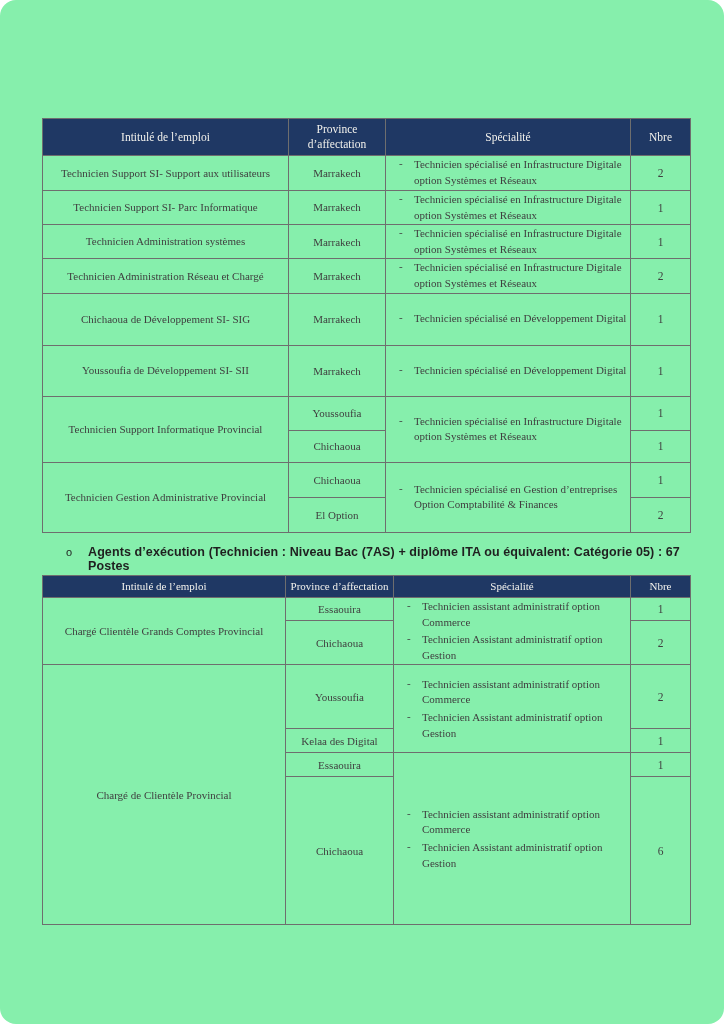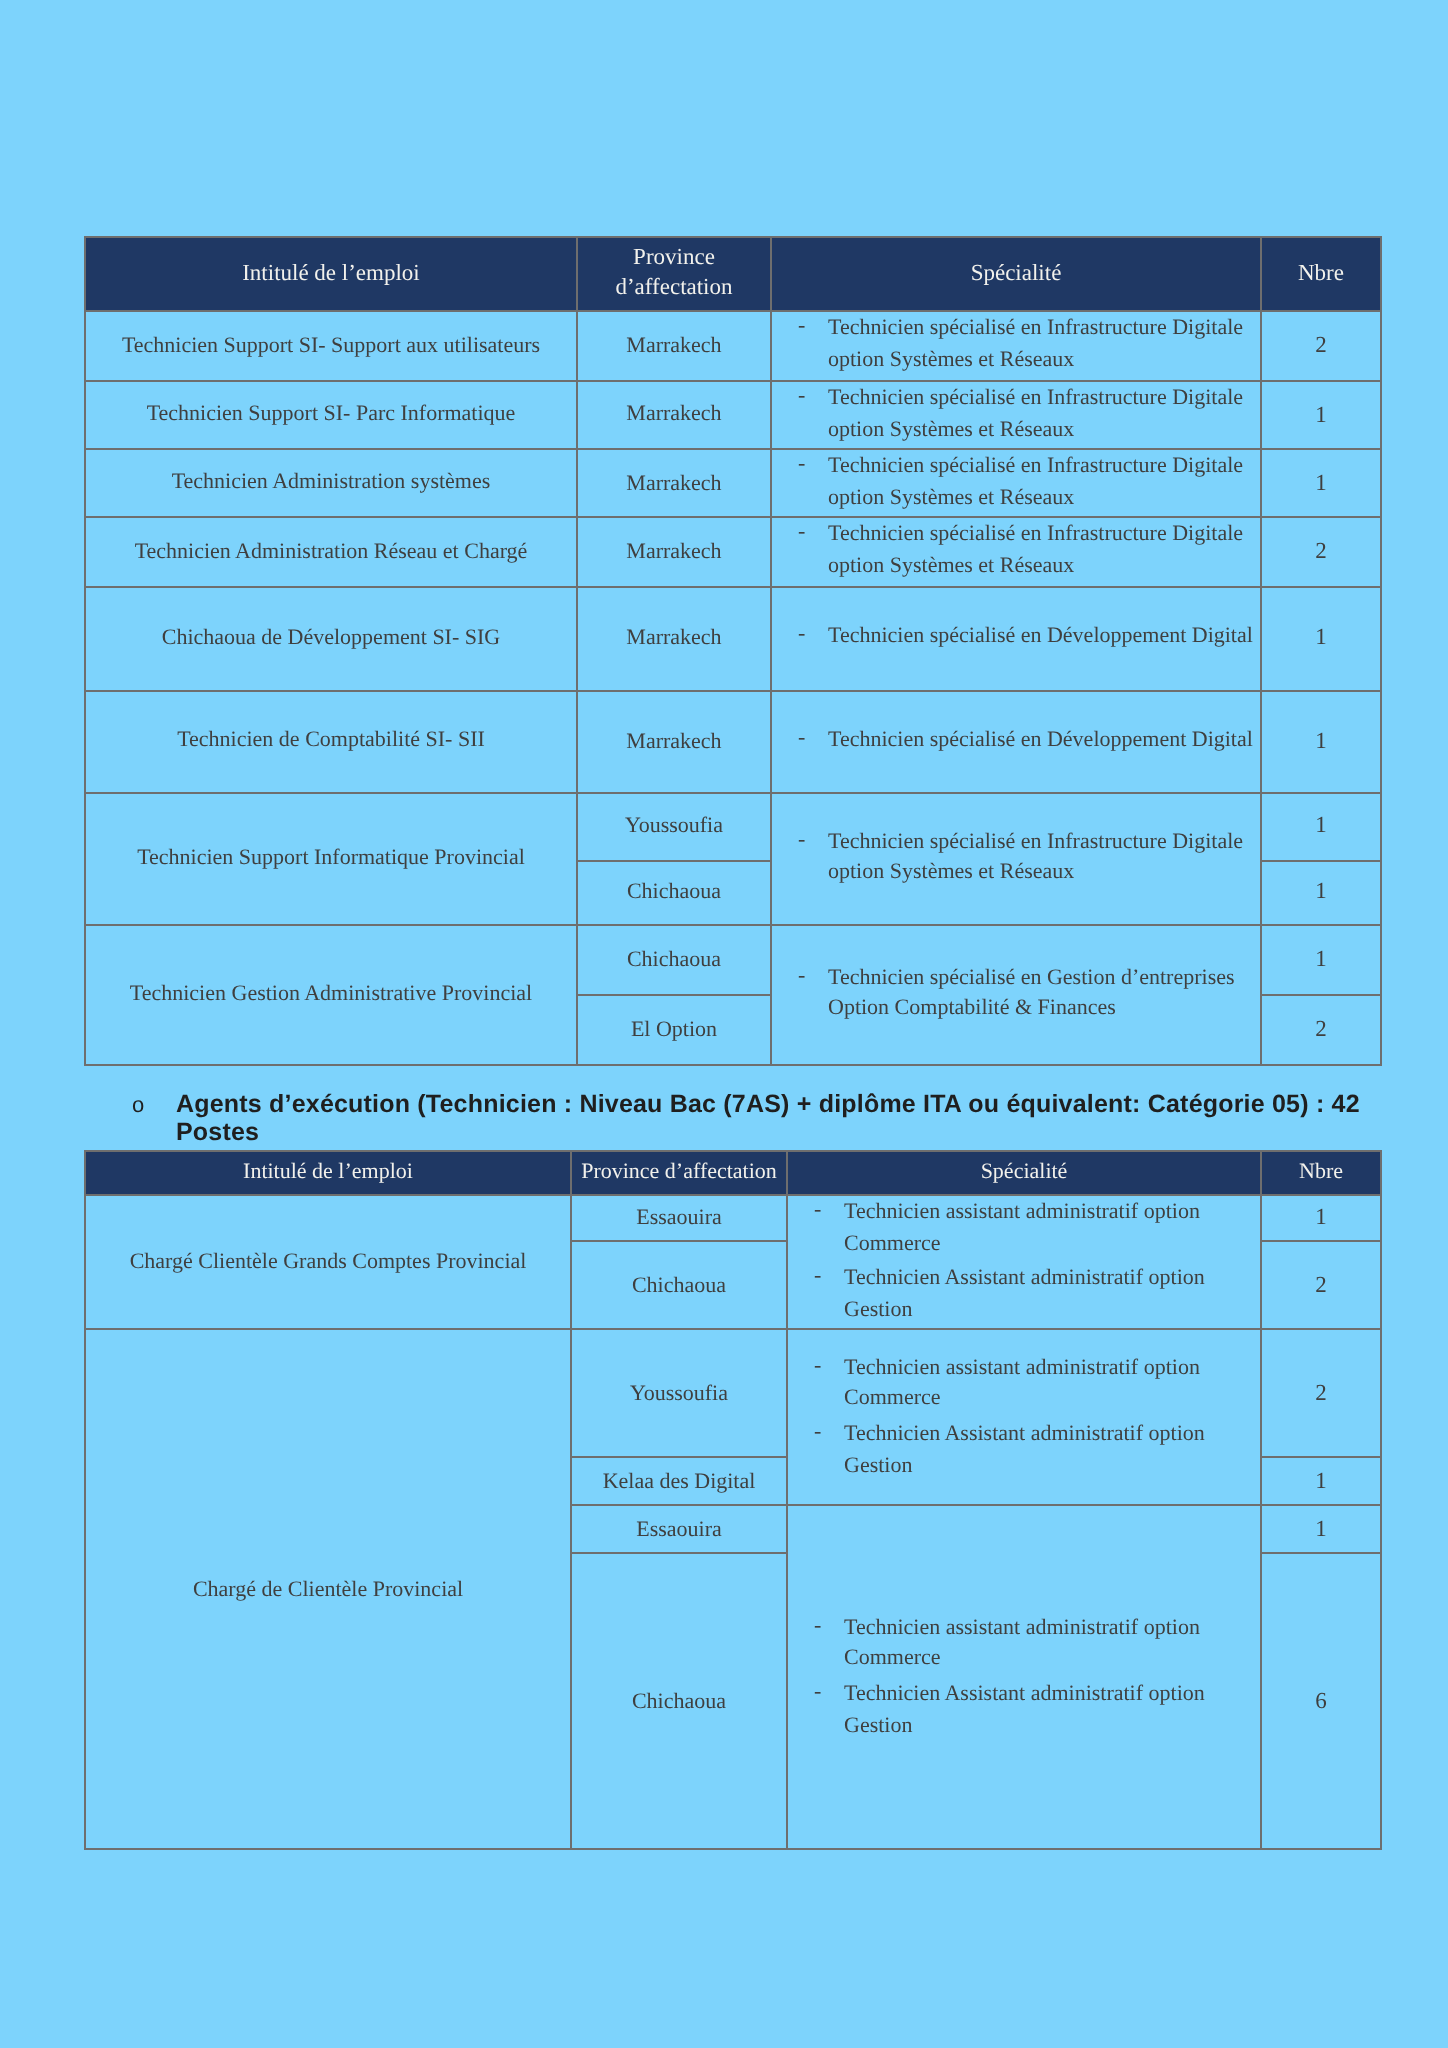--- a/index.html
+++ b/index.html
@@ -8,24 +8,25 @@
     --body-text:#3f3f3f;
     --border:#6e6e6e;
     --heading-text:#1f1f1f;
   }
   *{margin:0;padding:0;box-sizing:border-box;}
   html,body{background:#ffffff;}
   .page{
     position:relative;
     width:724px;
     height:1024px;
-    background:#7dd3fc;
+    background:#86efac;
     font-family:"Liberation Serif","DejaVu Serif",serif;
     color:var(--body-text);
     overflow:hidden;
+    border-radius:16px;
   }
   table.doc-table{
     position:absolute;
     left:42px;
     border-collapse:collapse;
     table-layout:fixed;
     width:648px;
     font-size:11px;
     color:var(--body-text);
   }
@@ -150,21 +151,21 @@
           <div class="spec">
               <div class="spec-item">
                 <span class="dash">-</span>
                 <span class="spec-text">Technicien spécialisé en Développement Digital</span>
               </div>
             </div>
         </td>
         <td class="c-nb">1</td>
       </tr>
       <tr style="height:51px">
-        <td class="c-int">Technicien de Comptabilité SI- SII</td>
+        <td class="c-int">Youssoufia de Développement SI- SII</td>
         <td class="c-prov">Marrakech</td>
         <td class="c-spec">
           <div class="spec">
               <div class="spec-item">
                 <span class="dash">-</span>
                 <span class="spec-text">Technicien spécialisé en Développement Digital</span>
               </div>
             </div>
         </td>
         <td class="c-nb">1</td>
@@ -201,21 +202,21 @@
       </tr>
       <tr style="height:35px">
         <td class="c-prov">El Option</td>
         <td class="c-nb">2</td>
       </tr>
     </tbody>
   </table>
 
   <div class="heading">
     <span class="bullet">o</span>
-    <span class="h-text">Agents d’exécution (Technicien : Niveau Bac (7AS) + diplôme ITA ou équivalent: Catégorie 05) : 42 Postes</span>
+    <span class="h-text">Agents d’exécution (Technicien : Niveau Bac (7AS) + diplôme ITA ou équivalent: Catégorie 05) : 67 Postes</span>
   </div>
 
   <table class="doc-table t2" style="top:575px">
     <colgroup>
         <col style="width:243px">
         <col style="width:108px">
         <col style="width:237px">
         <col style="width:60px">
       </colgroup>
     <thead>

